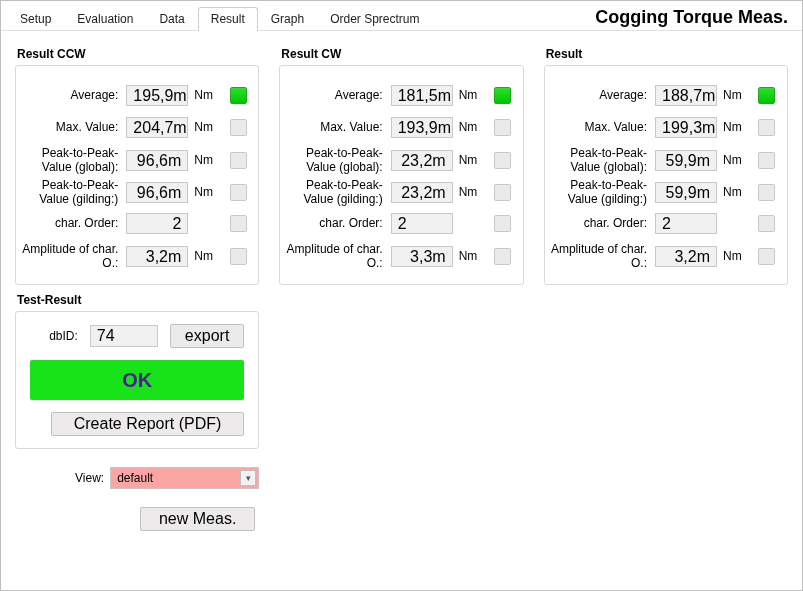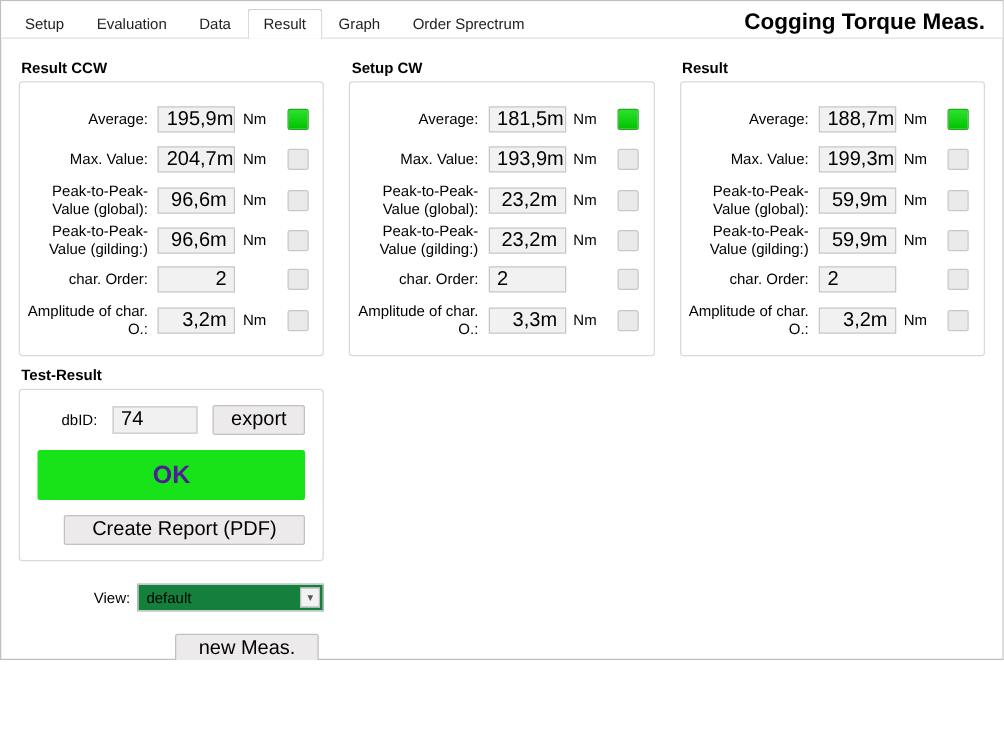--- a/index.html
+++ b/index.html
@@ -5,21 +5,21 @@
   * { box-sizing: border-box; }
   body {
     margin: 0;
     font-family: "Segoe UI", Tahoma, sans-serif;
     font-size: 12px;
     background: #fff;
     color: #000;
   }
   .window {
     width: 803px;
-    height: 528px;
+    height: 591px;
     border: 1px solid #bfbfbf;
     background: #fff;
     position: relative;
   }
   .topbar {
     display: flex;
     align-items: flex-end;
     height: 30px;
     border-bottom: 1px solid #e0e0e0;
     padding-left: 6px;
@@ -146,21 +146,21 @@
   .view-row {
     display: flex;
     align-items: center;
     gap: 6px;
     margin-top: 18px;
   }
   .view-row label { padding-left: 60px; }
   .select {
     flex: 1;
     border: 1px solid #c8c8c8;
-    background: #15803d;
+    background: #fca5a5;
     height: 22px;
     display: flex;
     align-items: center;
     justify-content: space-between;
     padding: 0 2px 0 6px;
   }
   .select .chev {
     width: 16px; height: 16px;
     border: 1px solid #c0c0c0;
     background: #f2f2f2;
@@ -230,21 +230,21 @@
           <div class="row">
             <span class="lbl">Amplitude of char. O.:</span>
             <span class="valbox">3,2m</span>
             <span class="unit">Nm</span>
             <span class="led"></span>
           </div>
         </div>
       </div>
 
       <div>
-        <div class="panel-title">Setup CW</div>
+        <div class="panel-title">Result CW</div>
         <div class="panel-box">
           <div class="row">
             <span class="lbl">Average:</span>
             <span class="valbox">181,5m</span>
             <span class="unit">Nm</span>
             <span class="led green"></span>
           </div>
           <div class="row">
             <span class="lbl">Max. Value:</span>
             <span class="valbox">193,9m</span>

